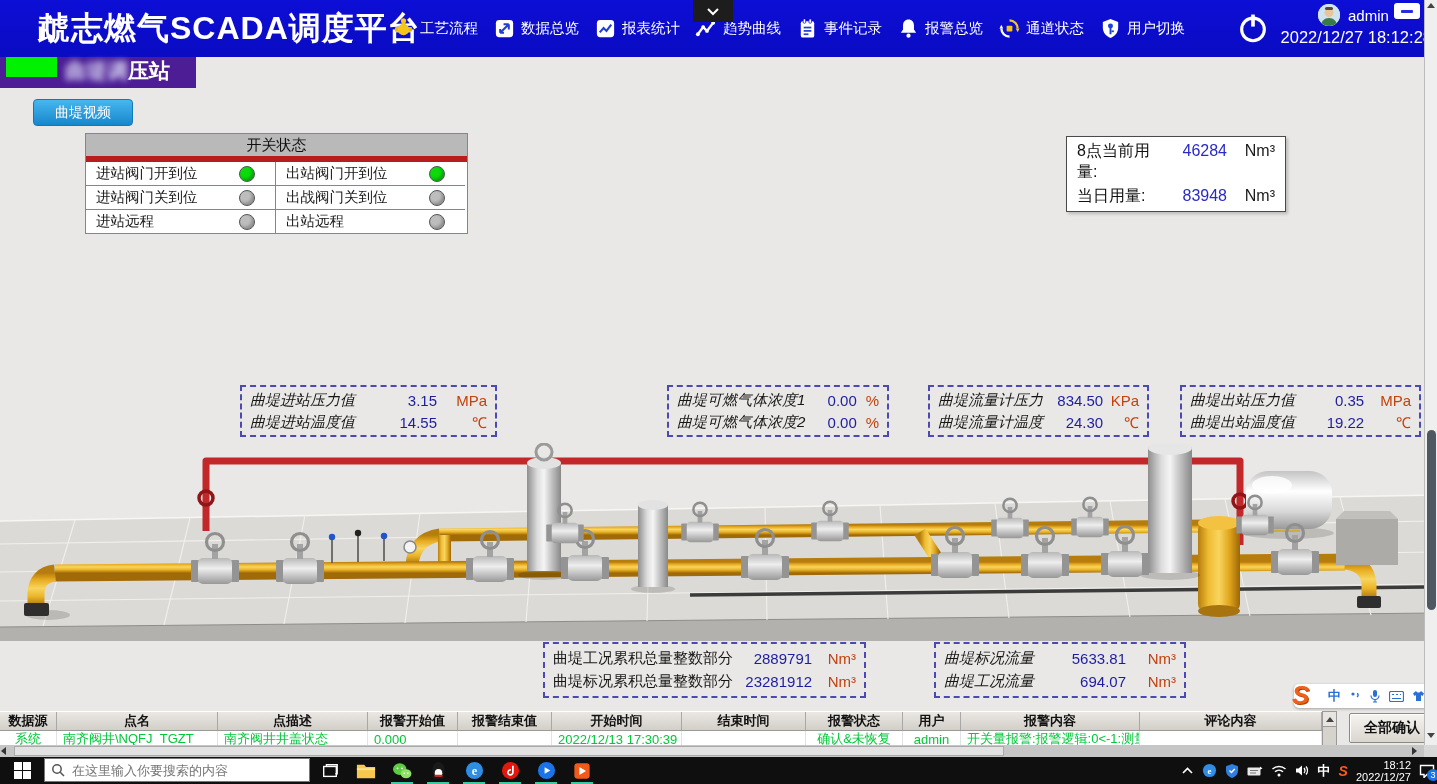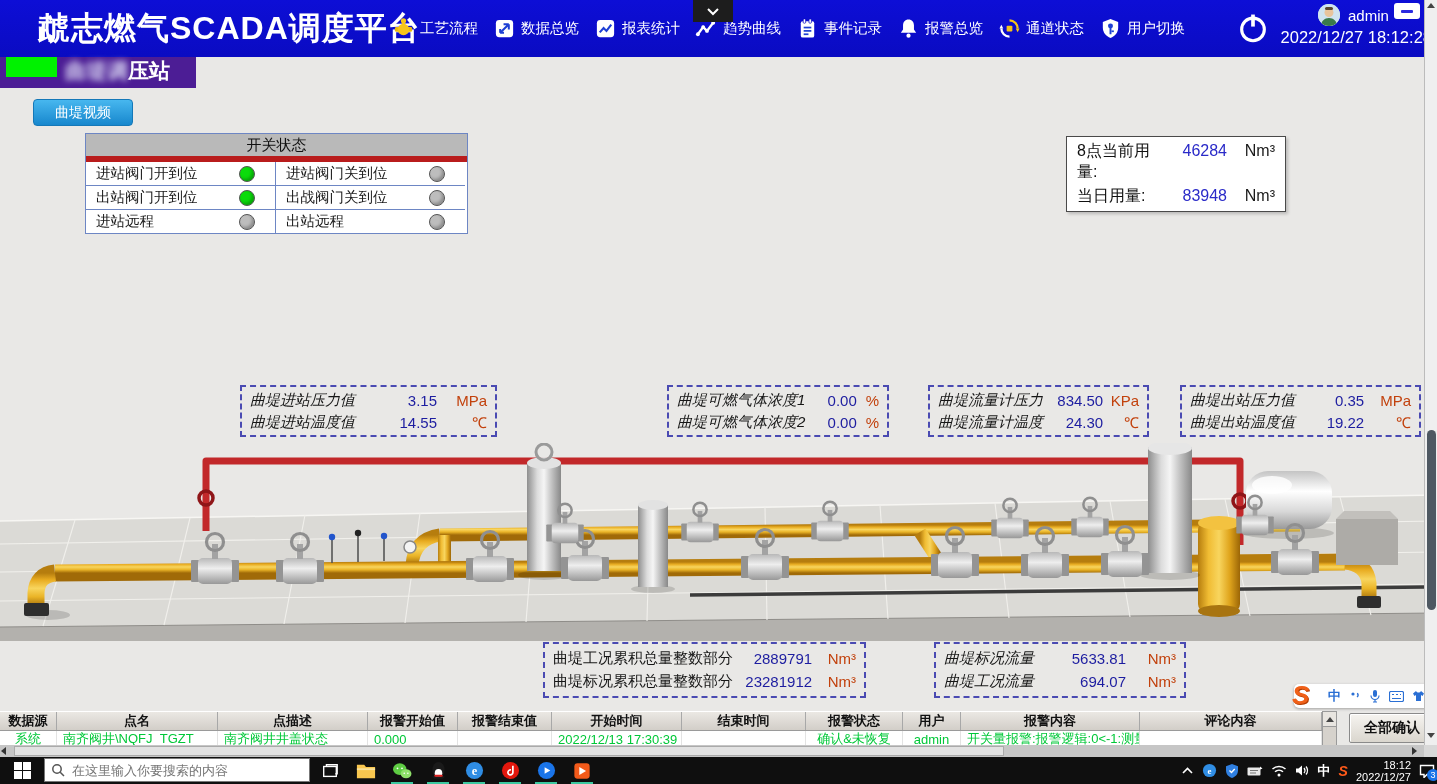--- a/index.html
+++ b/index.html
@@ -355,26 +355,26 @@
   <div id="vbtn" class="abs">曲堤视频</div>
 
   <div id="swp" class="abs">
     <div class="swtitle">开关状态</div>
     <div class="swgrid">
       <div class="swcell">
         <span>进站阀门开到位</span>
         <span class="dot dot-on"></span>
       </div>
       <div class="swcell">
+        <span>出站阀门开到位</span>
+        <span class="dot dot-on"></span>
+      </div>
+      <div class="swcell">
         <span>进站阀门关到位</span>
         <span class="dot dot-off"></span>
-      </div>
-      <div class="swcell">
-        <span>出站阀门开到位</span>
-        <span class="dot dot-on"></span>
       </div>
       <div class="swcell">
         <span>出战阀门关到位</span>
         <span class="dot dot-off"></span>
       </div>
       <div class="swcell">
         <span>进站远程</span>
         <span class="dot dot-off"></span>
       </div>
       <div class="swcell">

